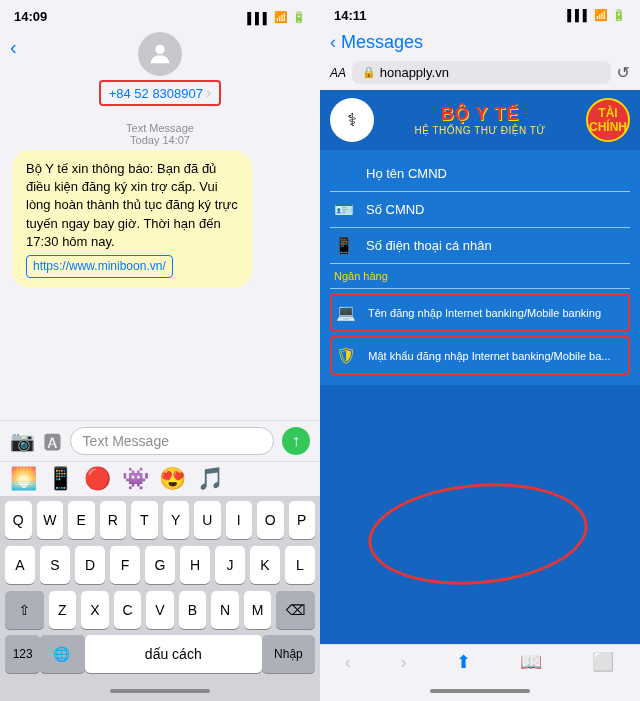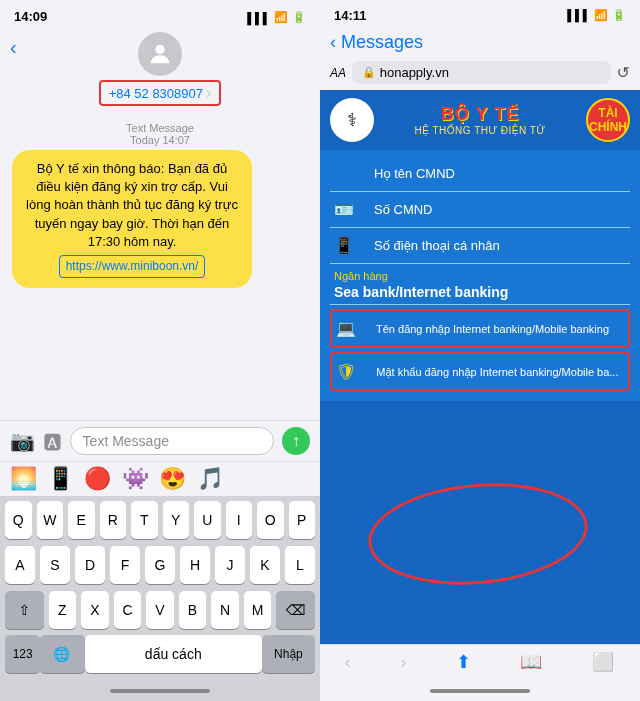--- a/index.html
+++ b/index.html
@@ -100,29 +100,28 @@
       color: #8e8e93;
     }
 
     .messages-area {
       flex: 1;
       padding: 0 12px;
       overflow-y: auto;
     }
 
     .message-bubble {
-      background: #fde047;
+      background: #fef9c3;
       border-radius: 18px;
       padding: 10px 14px;
       max-width: 240px;
       font-size: 13px;
       color: #000;
       line-height: 1.4;
       margin-bottom: 6px;
-      text-align: center;
     }
     .message-bubble .link-box {
       border: 1px solid #007aff;
       border-radius: 4px;
       padding: 2px 6px;
       margin-top: 4px;
       display: inline-block;
       color: #007aff;
       font-size: 12px;
     }
@@ -356,21 +355,21 @@
 
     .site-form {
       background: #1976d2;
       padding: 6px 10px;
     }
     .form-field {
       border-bottom: 1px solid #90caf9;
       padding: 8px 4px;
       display: flex;
       align-items: center;
-      gap: 20px;
+      gap: 12px;
       color: #fff;
       font-size: 13px;
     }
     .form-field .field-icon {
       font-size: 16px;
       color: #ffd700;
       min-width: 20px;
     }
     .form-field .field-label {
       color: #fff;
@@ -604,21 +603,20 @@
         <span class="field-icon">🪪</span>
         <span class="field-label">Số CMND</span>
       </div>
       <div class="form-field">
         <span class="field-icon">📱</span>
         <span class="field-label">Số điện thoại cá nhân</span>
       </div>
 
       <div class="bank-select-field">
         <div class="bank-label">Ngân hàng</div>
-        <div class="bank-value">Sea bank/Internet banking</div>
       </div>
 
       <div class="form-field highlight-field">
         <span class="field-icon">💻</span>
         <span class="field-label" style="font-size:11px;">Tên đăng nhập Internet banking/Mobile banking</span>
       </div>
 
       <div class="form-field highlight-field">
         <span class="field-icon">🛡</span>
         <span class="field-label" style="font-size:11px;">Mật khẩu đăng nhập Internet banking/Mobile ba...</span>

